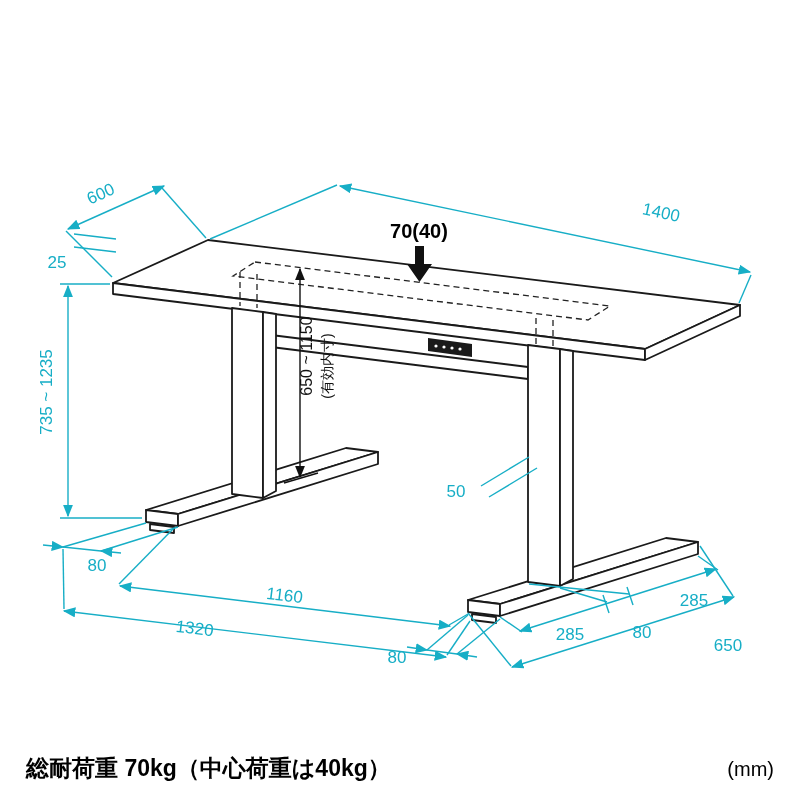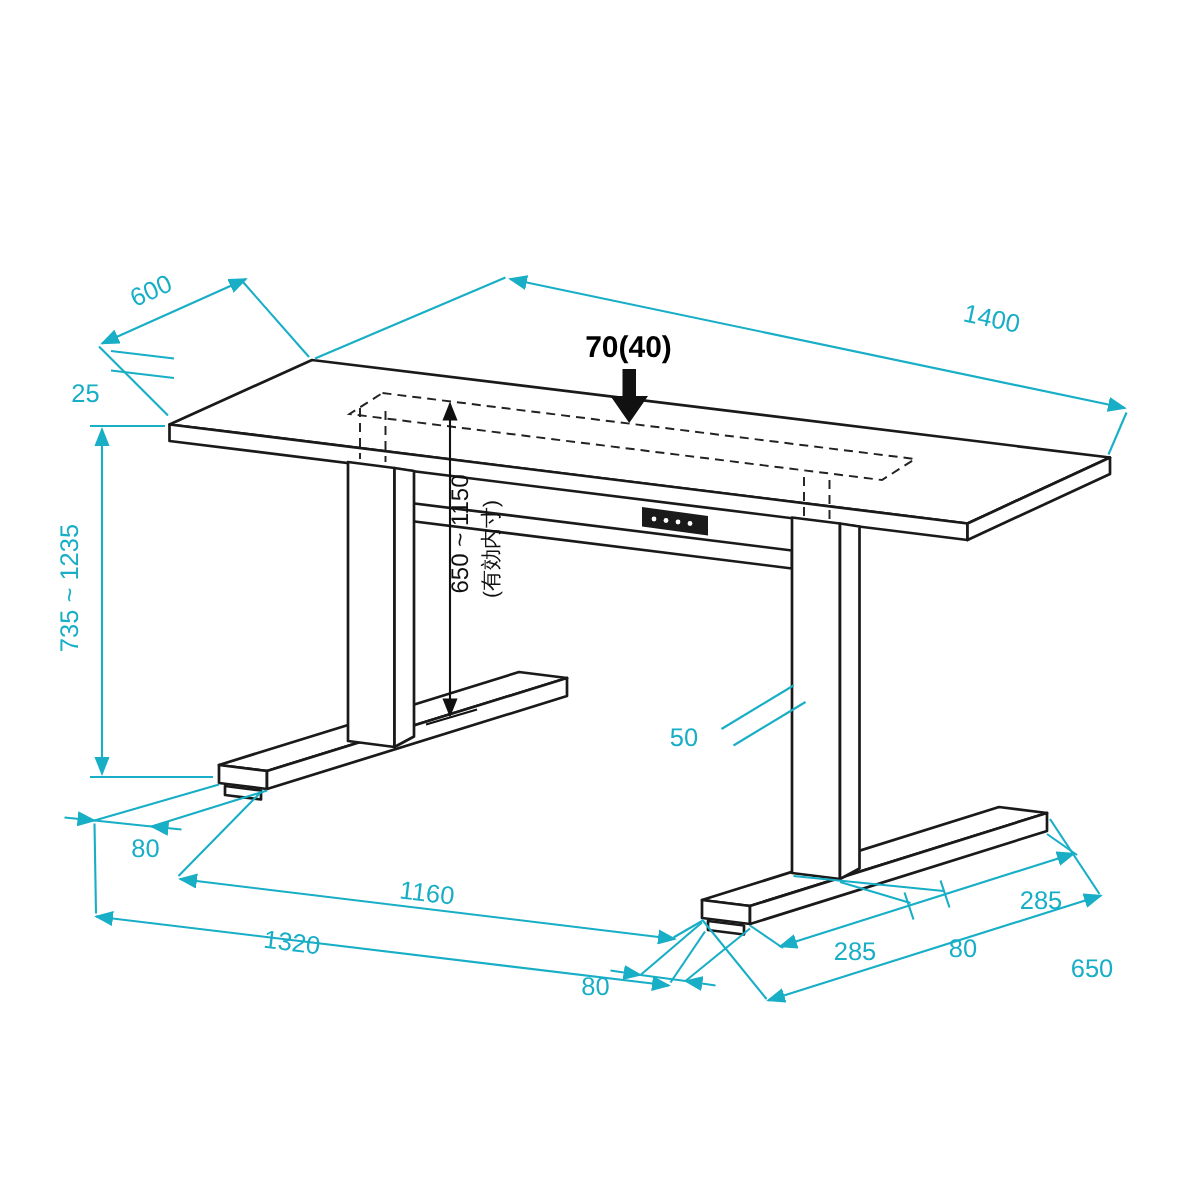--- a/index.html
+++ b/index.html
@@ -174,13 +174,17 @@
       <g>
         <line class="c" x1="468" y1="613" x2="511" y2="666"></line>
         <line class="c" x1="700" y1="546" x2="733" y2="596"></line>
         <line class="c" x1="512" y1="667" x2="734" y2="597" marker-start="url(#aC)" marker-end="url(#aC)"></line>
         <text class="ct" x="728" y="651">650</text>
       </g>
 
     </g>
   </svg>
 
+  <div class="footer">
+    <div class="load-note">総耐荷重 70kg（中心荷重は40kg）</div>
+    <div class="unit-note">(mm)</div>
+  </div>
 </div>
 
 </body></html>

